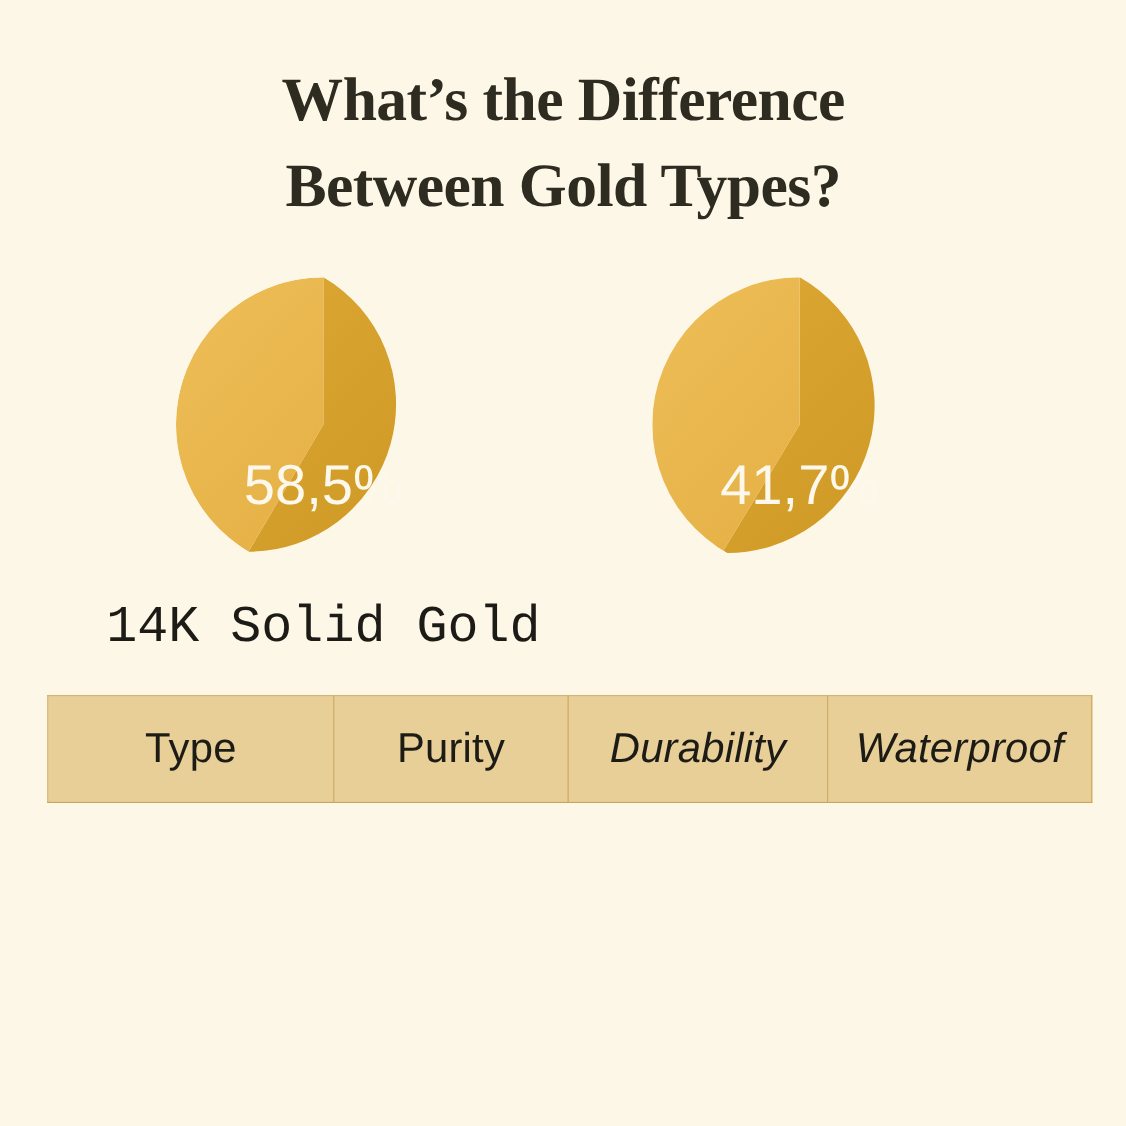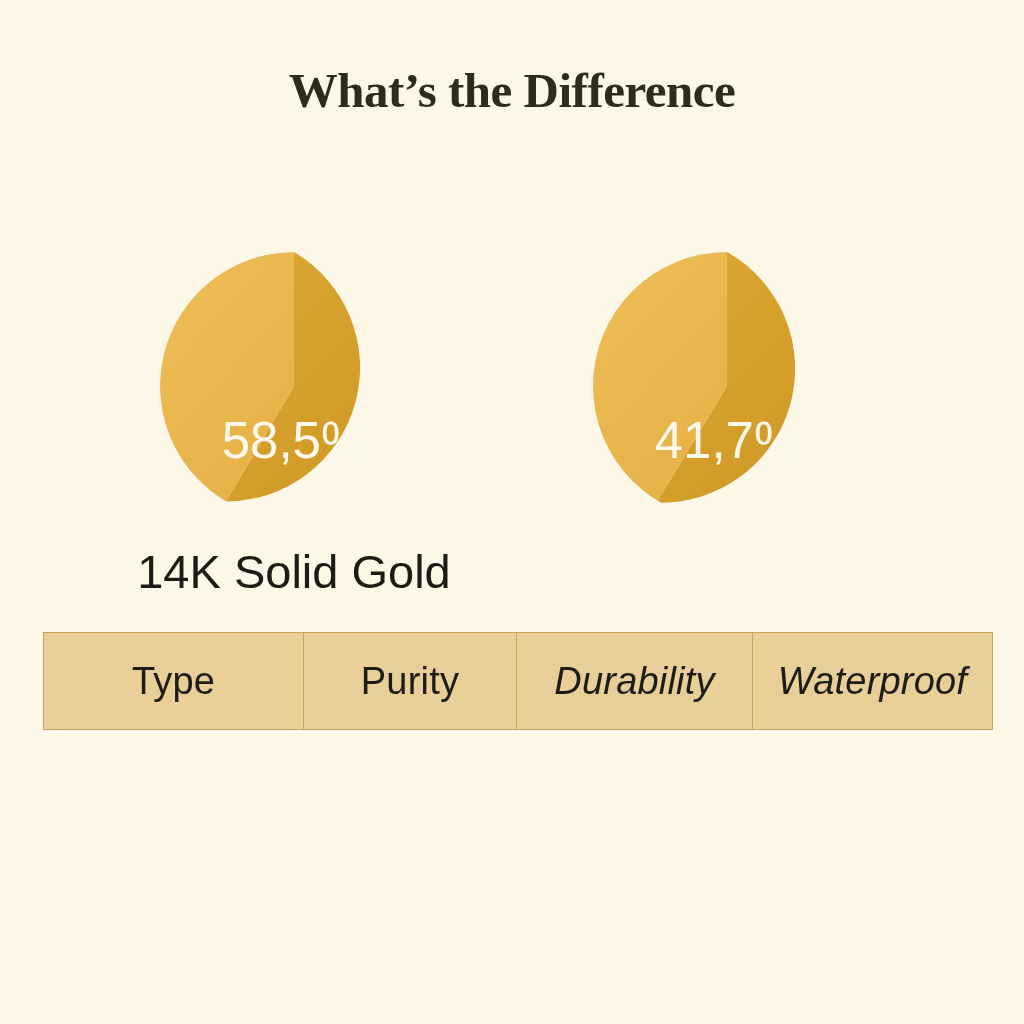--- a/index.html
+++ b/index.html
@@ -25,21 +25,21 @@
   .title-block {
     position: absolute;
     top: 52px;
     left: 0;
     width: 1024px;
     text-align: center;
   }
   .title-line {
     font-family: "Liberation Serif", "DejaVu Serif", serif;
     font-weight: bold;
-    font-size: 49px;
+    font-size: 56px;
     line-height: 78px;
     letter-spacing: -0.5px;
     color: #2E2C21;
     white-space: nowrap;
   }
 
   
   .charts-row {
     position: absolute;
     top: 252px;
@@ -79,21 +79,21 @@
     color: #FDF8EC;
     letter-spacing: 0px;
     line-height: 58px;
   }
 
   .chart-caption {
     position: absolute;
     top: 545px;
     width: 460px;
     text-align: center;
-    font-family: Liberation Sans, sans-serif;
+    font-family: Liberation Mono, monospace;
     font-size: 47px;
     font-weight: 400;
     color: #1D1B16;
     line-height: 54px;
     white-space: nowrap;
   }
   .chart-caption.left  { left: 64px; }
   .chart-caption.right { left: 497px; }
 
   
@@ -143,20 +143,21 @@
     font-weight: 400;
   }
 </style>
 </head>
 <body>
 
 <div class="infographic">
 
   <div class="title-block">
     <div class="title-line">What’s the Difference</div>
+    <div class="title-line">Between Gold Types?</div>
   </div>
 
   <div class="charts-row">
 
     <div class="chart-unit left">
       <div class="pie">
         <svg width="268" height="268" viewBox="0 0 268 268" aria-hidden="true">
           <defs>
             <linearGradient id="gDark1" x1="0" y1="0" x2="0.55" y2="1">
               <stop offset="0%" stop-color="#DCA734"></stop>

